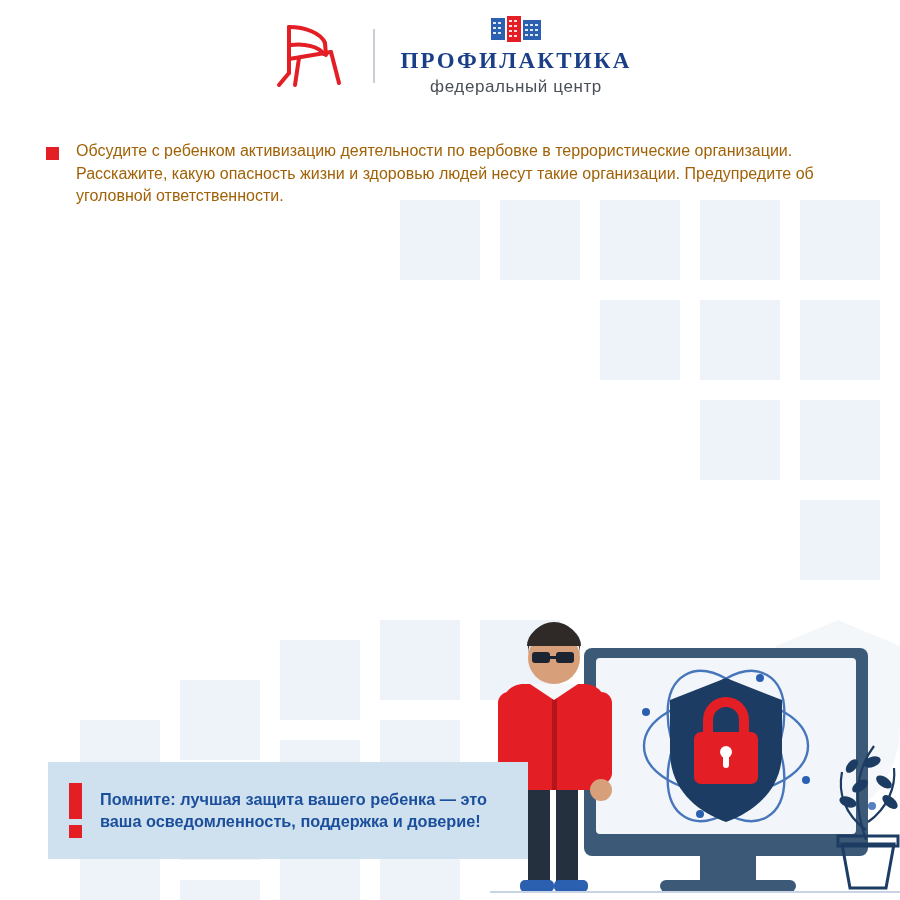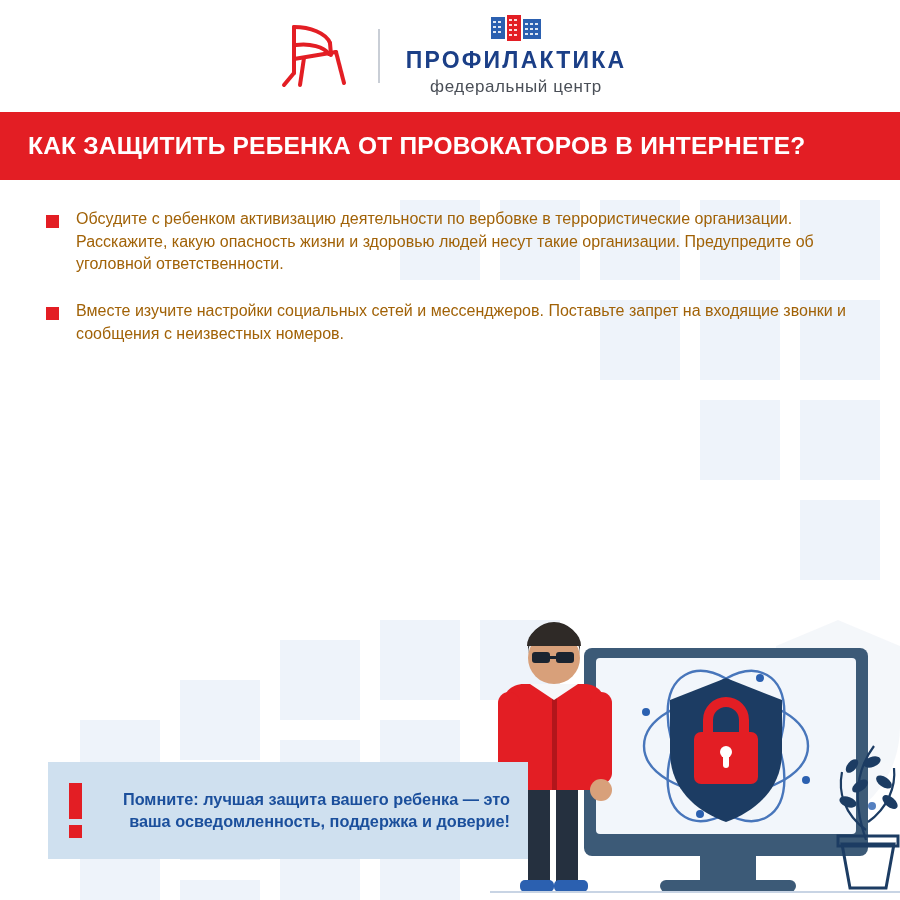--- a/index.html
+++ b/index.html
@@ -65,20 +65,21 @@
   .brand-mark {
     width: 54px;
     height: 26px;
     margin-bottom: 6px;
   }
   .brand-name {
     font-size: 23px;
     font-weight: bold;
     letter-spacing: 2.2px;
     color: #1b3f87;
+    font-family: Liberation Serif, serif;
   }
   .brand-sub {
     font-size: 17px;
     letter-spacing: 0.6px;
     color: #4a4f57;
     margin-top: 3px;
   }
 
   
   .title-band {
@@ -143,21 +144,20 @@
     left: 48px;
     top: 762px;
     width: 480px;
     height: 97px;
     background: #cfe0ef;
     z-index: 4;
     display: flex;
     align-items: center;
     box-sizing: border-box;
     padding: 0 18px;
-    text-align: right;
   }
   .excl {
     width: 18px;
     flex: 0 0 auto;
     margin-right: 16px;
     display: flex;
     flex-direction: column;
     align-items: center;
   }
   .excl-bar {
@@ -262,32 +262,25 @@
               <rect x="41" y="18" width="3" height="2"></rect>
             <rect x="46" y="18" width="3" height="2"></rect>
           </g>
         </svg>
       </div>
       <div class="brand-name">ПРОФИЛАКТИКА</div>
       <div class="brand-sub">федеральный центр</div>
     </div>
   </div>
 
-  <div class="title-band">
-    <h1>КАК ЗАЩИТИТЬ РЕБЕНКА ОТ ПРОВОКАТОРОВ В ИНТЕРНЕТЕ?</h1>
-  </div>
 
   <div class="content">
     <div class="bullet-row">
       <div class="bullet-sq"></div>
       <div class="bullet-text">Обсудите с ребенком активизацию деятельности по вербовке в террористические организации. Расскажите, какую опасность жизни и здоровью людей несут такие организации. Предупредите об уголовной ответственности.</div>
-    </div>
-    <div class="bullet-row">
-      <div class="bullet-sq"></div>
-      <div class="bullet-text">Вместе изучите настройки социальных сетей и мессенджеров. Поставьте запрет на входящие звонки и сообщения с неизвестных номеров.</div>
     </div>
   </div>
 
   <div class="illo">
     <svg width="900" height="300" viewBox="0 0 900 300" xmlns="http://www.w3.org/2000/svg">
 
       <g opacity="0.18">
         <path d="M838 20 L900 46 L900 126 C900 176 868 208 838 222 C808 208 776 176 776 126 L776 46 Z" fill="#c8d4e4"></path>
         <rect x="826" y="106" width="24" height="22" rx="3" fill="#8f9cb0"></rect>
         <path d="M830 106 v-8 a8 8 0 0 1 16 0 v8" fill="none" stroke="#8f9cb0" stroke-width="4"></path>

